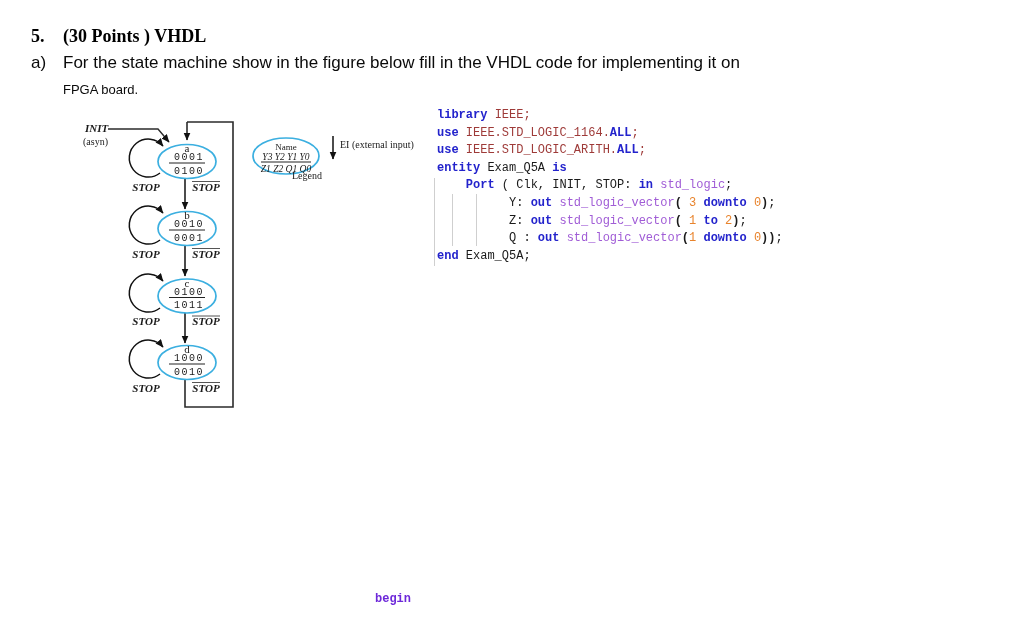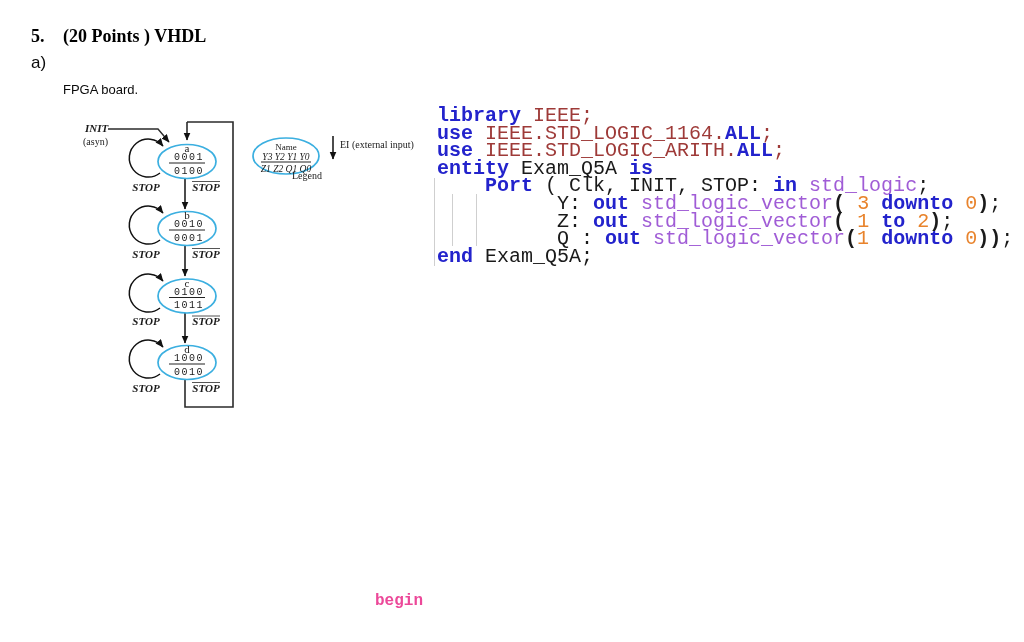--- a/index.html
+++ b/index.html
@@ -12,30 +12,30 @@
   .item-label,.item-text{position:absolute;top:53px;font-family:"Liberation Sans",sans-serif;
         font-size:17px;color:#0a0a0a;}
   .item-label{left:31px;}
   .item-text{left:63px;}
   .item-text2{position:absolute;top:82px;left:63px;font-family:"Liberation Sans",sans-serif;
         font-size:13px;color:#0a0a0a;}
   
   .diagram{position:absolute;left:80px;top:115px;}
   
   .code{position:absolute;left:437px;top:107px;font-family:"Liberation Mono",monospace;
-        font-size:20px;line-height:17.6px;white-space:pre;}
+        font-size:12px;line-height:17.6px;white-space:pre;}
   .code-line{height:17.6px;}
   .tok-k{color:#2323CC;font-weight:bold;}
   .tok-l{color:#9E3A38;}
   .tok-t{color:#A05CD6;text-align:right;}
   .tok-n{color:#E8832C;}
   .tok-p{color:#1a1a1a;text-align:center;}
   .tok-b{color:#1a1a1a;font-weight:bold;}
   .begin-kw{position:absolute;left:375px;top:592px;font-family:"Liberation Mono",monospace;
-        font-size:16px;font-weight:bold;color:#ec4899;}
+        font-size:12px;font-weight:bold;color:#6d28d9;}
   .guide{position:absolute;width:1px;background:#cfcfcf;}
   .g1{left:434px;top:178px;height:88px;}
   .g2{left:452px;top:194px;height:52px;}
   .g3{left:476px;top:194px;height:52px;}
   
   text{font-family:"Liberation Serif",serif;fill:#1a1a1a;}
   .t-init{font-size:11px;font-style:italic;font-weight:bold;}
   .t-asyn{font-size:10px;}
   .t-stop{font-size:11px;font-style:italic;font-weight:bold;}
   .t-letter{font-size:11px;}
@@ -44,23 +44,24 @@
   .t-leg-row{font-size:9.5px;font-style:italic;}
   .t-leg{font-size:10px;}
   .t-ei{font-size:10px;}
 </style>
 </head>
 <body>
 
 <div class="page">
 
   <span class="heading-num">5.</span>
-  <span class="heading-title">(20 Points ) VHDL</span>
+  <span class="heading-title">(30 Points ) VHDL</span>
 
   <span class="item-label">a)</span>
+  <span class="item-text">For the state machine show in the figure below fill in the VHDL code for implementing it on</span>
   <div class="item-text2">FPGA board.</div>
 
   <svg class="diagram" width="360" height="300" viewBox="0 0 360 300">
     <defs>
       <marker id="arr" markerWidth="9" markerHeight="8" refX="7.5" refY="3.5" orient="auto" markerUnits="userSpaceOnUse">
         <path d="M0,0 L8,3.5 L0,7 Z" fill="#111"></path>
       </marker>
     </defs>
 
     <polyline points="105,264.5 105,292 153,292 153,7 107,7" fill="none" stroke="#2b2b2b" stroke-width="1.6"></polyline>

